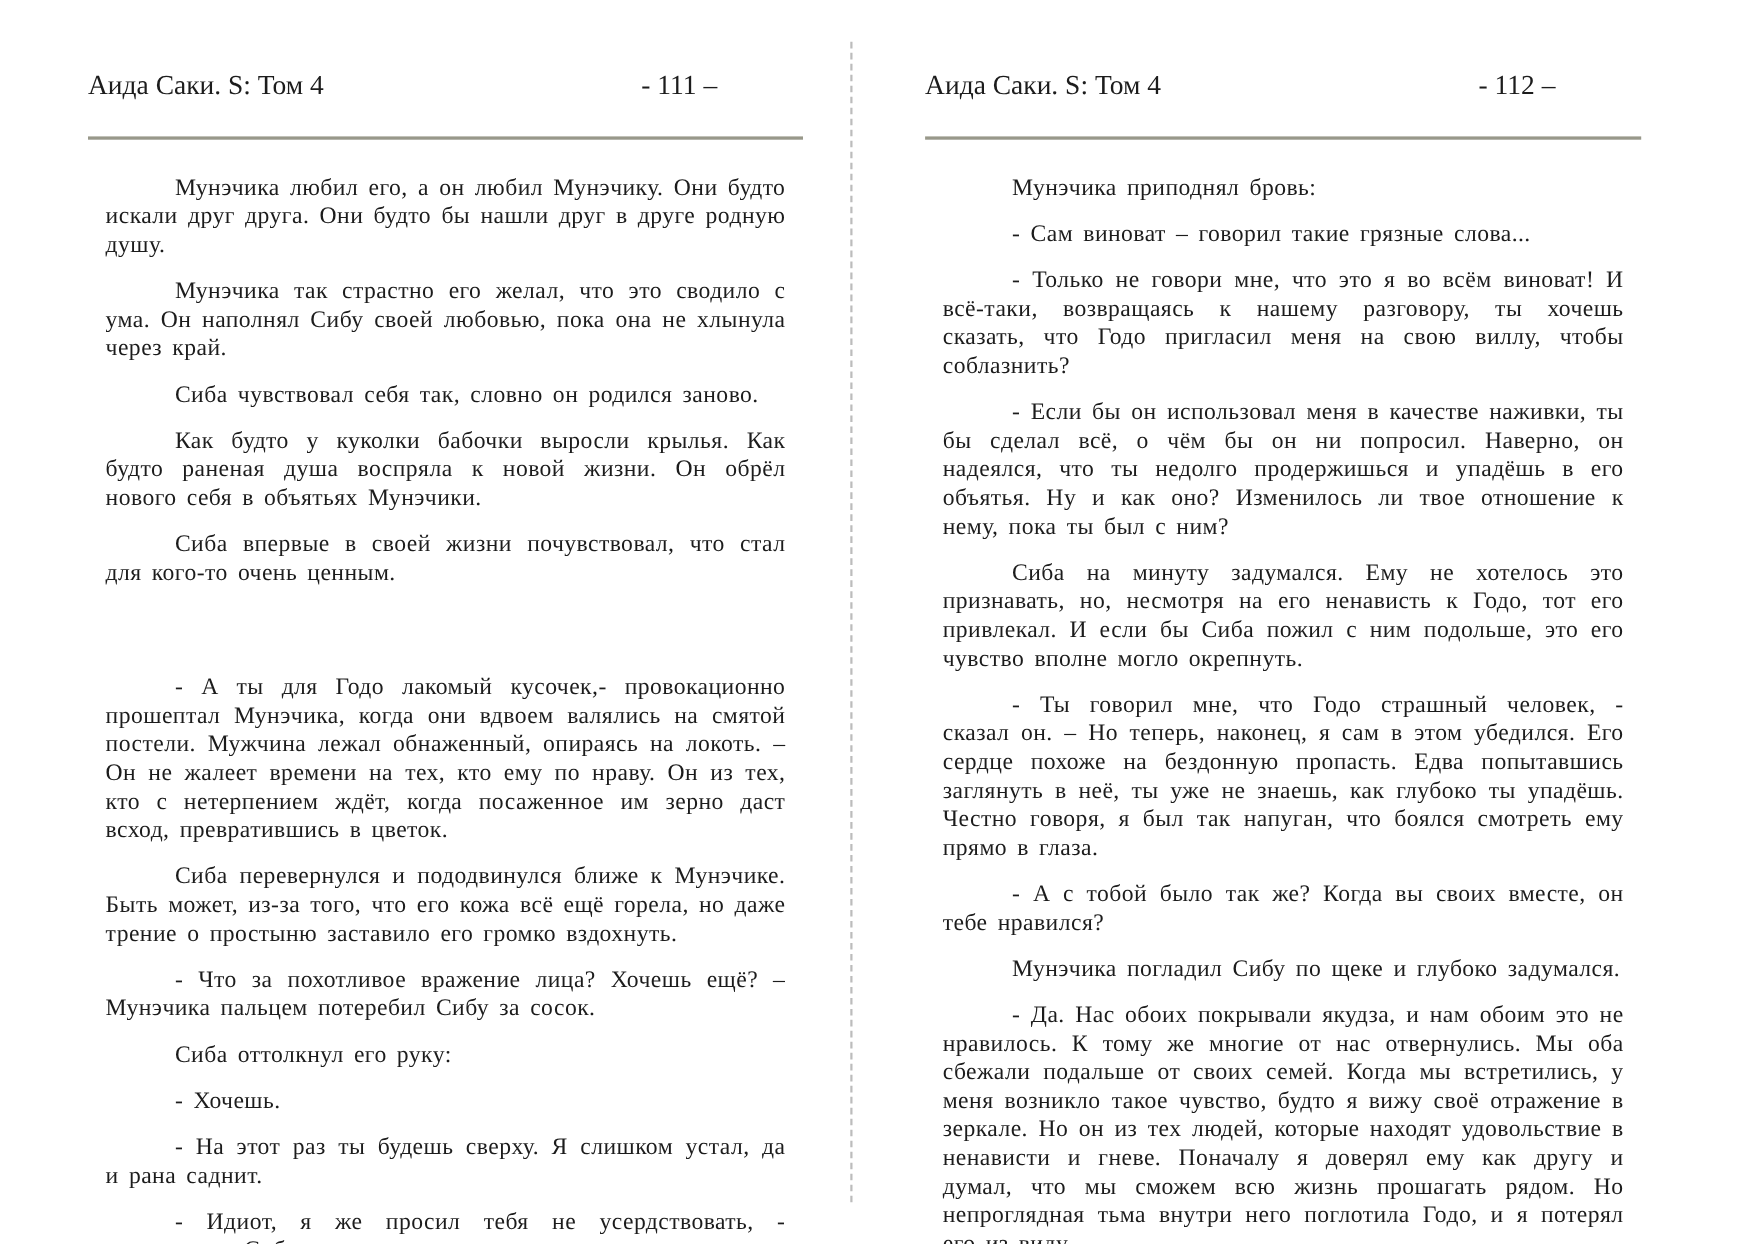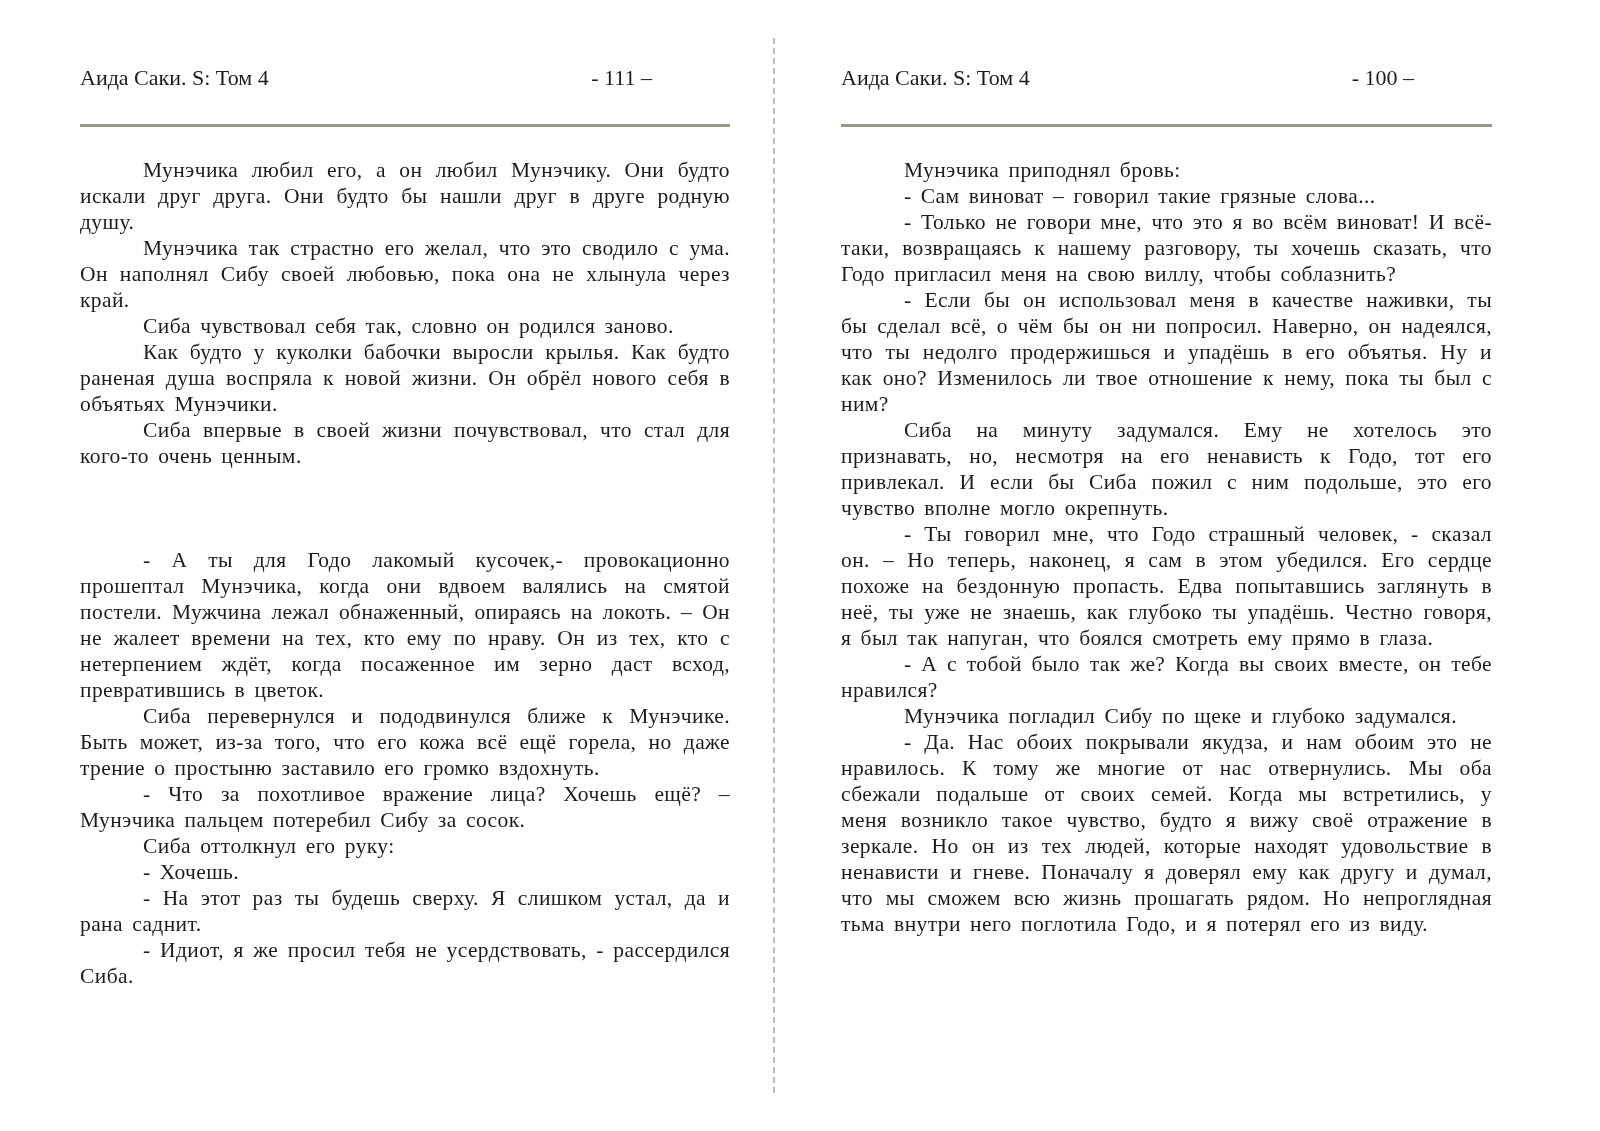--- a/index.html
+++ b/index.html
@@ -21,42 +21,42 @@
     top: 0;
   }
   .page-left  { left: 80px;  width: 650px; }
   .page-right { left: 841px; width: 651px; }
 
   .page-header {
     display: flex;
     justify-content: space-between;
     align-items: baseline;
     margin-top: 64px;
-    font-size: 22px;
+    font-size: 25px;
     line-height: 27px;
     white-space: nowrap;
   }
   .page-number {
     margin-right: 78px;
   }
   .rule {
     height: 3px;
     background: #98988a;
     margin-top: 33px;
   }
   .page-body {
     margin-top: 30px;
     font-size: 21.5px;
     line-height: 26px;
     text-align: justify;
     letter-spacing: 0.4px;
     word-spacing: 3.5px;
   }
   .para {
-    margin: 0;
+    margin: 16px;
     text-indent: 63px;
   }
   .para.scene-break {
     margin-top: 78px;
   }
   .divider {
     position: absolute;
     left: 773px;
     top: 38px;
     height: 1055px;
@@ -87,21 +87,21 @@
       <p class="para">- На этот раз ты будешь сверху. Я слишком устал, да и рана саднит.</p>
       <p class="para">- Идиот, я же просил тебя не усердствовать, - рассердился Сиба.</p>
     </div>
 </div>
 
 <div class="divider"></div>
 
 <div class="page page-right">
   <div class="page-header">
     <span>Аида Саки. S: Том 4</span>
-    <span class="page-number">- 100 –</span>
+    <span class="page-number">- 112 –</span>
   </div>
   <div class="rule"></div>
   <div class="page-body">
       <p class="para">Мунэчика приподнял бровь:</p>
       <p class="para">- Сам виноват – говорил такие грязные слова...</p>
       <p class="para">- Только не говори мне, что это я во всём виноват! И всё-таки, возвращаясь к нашему разговору, ты хочешь сказать, что Годо пригласил меня на свою виллу, чтобы соблазнить?</p>
       <p class="para">- Если бы он использовал меня в качестве наживки, ты бы сделал всё, о чём бы он ни попросил. Наверно, он надеялся, что ты недолго продержишься и упадёшь в его объятья. Ну и как оно? Изменилось ли твое отношение к нему, пока ты был с ним?</p>
       <p class="para">Сиба на минуту задумался. Ему не хотелось это признавать, но, несмотря на его ненависть к Годо, тот его привлекал. И если бы Сиба пожил с ним подольше, это его чувство вполне могло окрепнуть.</p>
       <p class="para">- Ты говорил мне, что Годо страшный человек, - сказал он. – Но теперь, наконец, я сам в этом убедился. Его сердце похоже на бездонную пропасть. Едва попытавшись заглянуть в неё, ты уже не знаешь, как глубоко ты упадёшь. Честно говоря, я был так напуган, что боялся смотреть ему прямо в глаза.</p>
       <p class="para">- А с тобой было так же? Когда вы своих вместе, он тебе нравился?</p>

